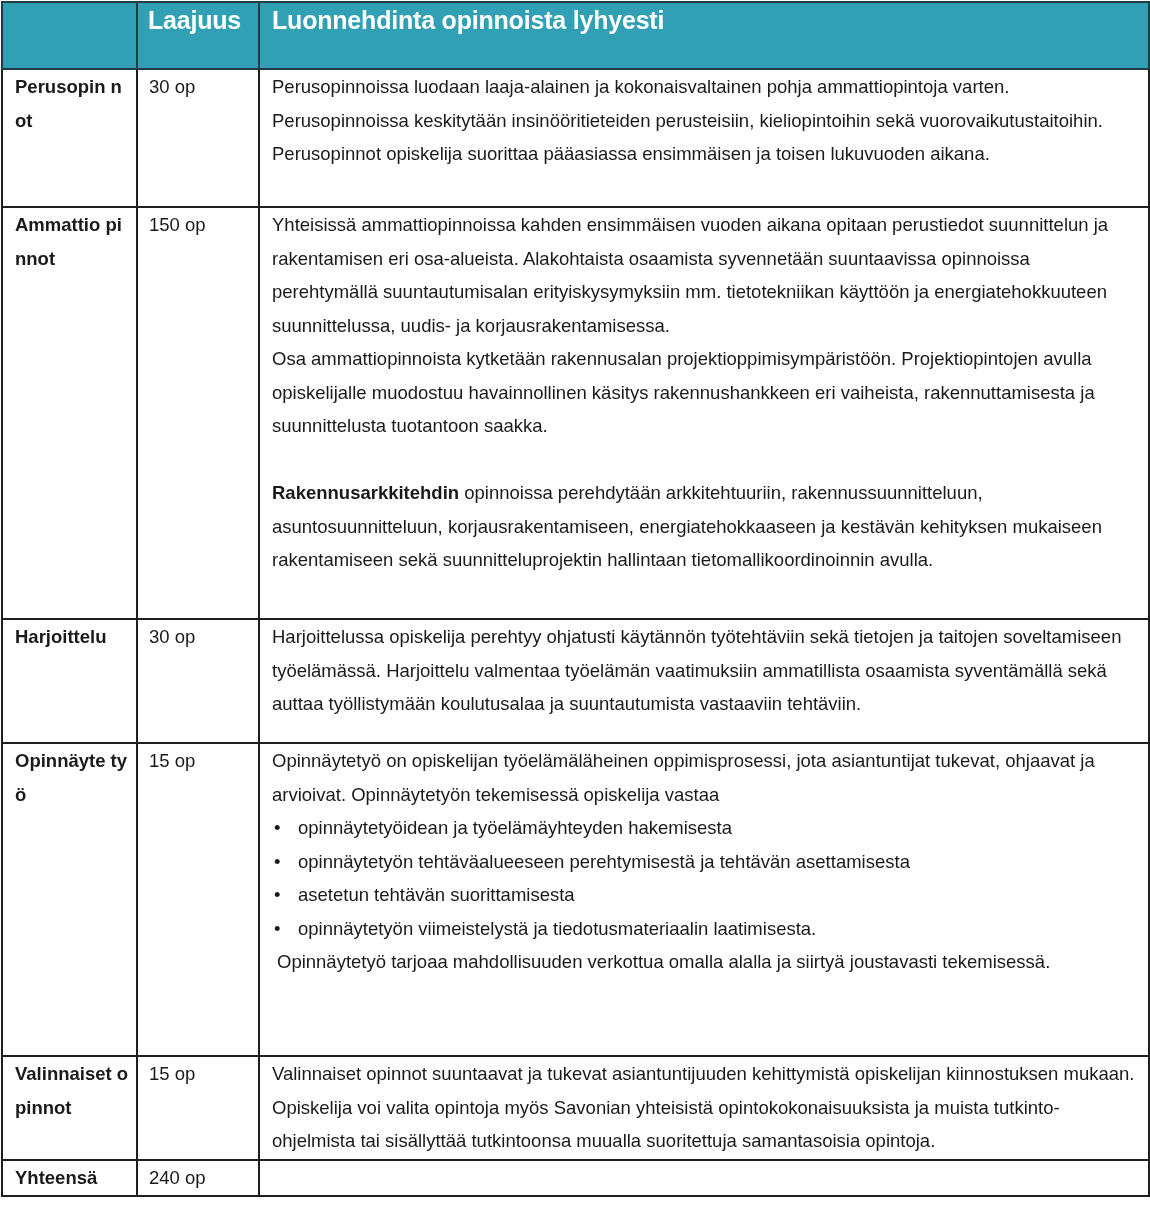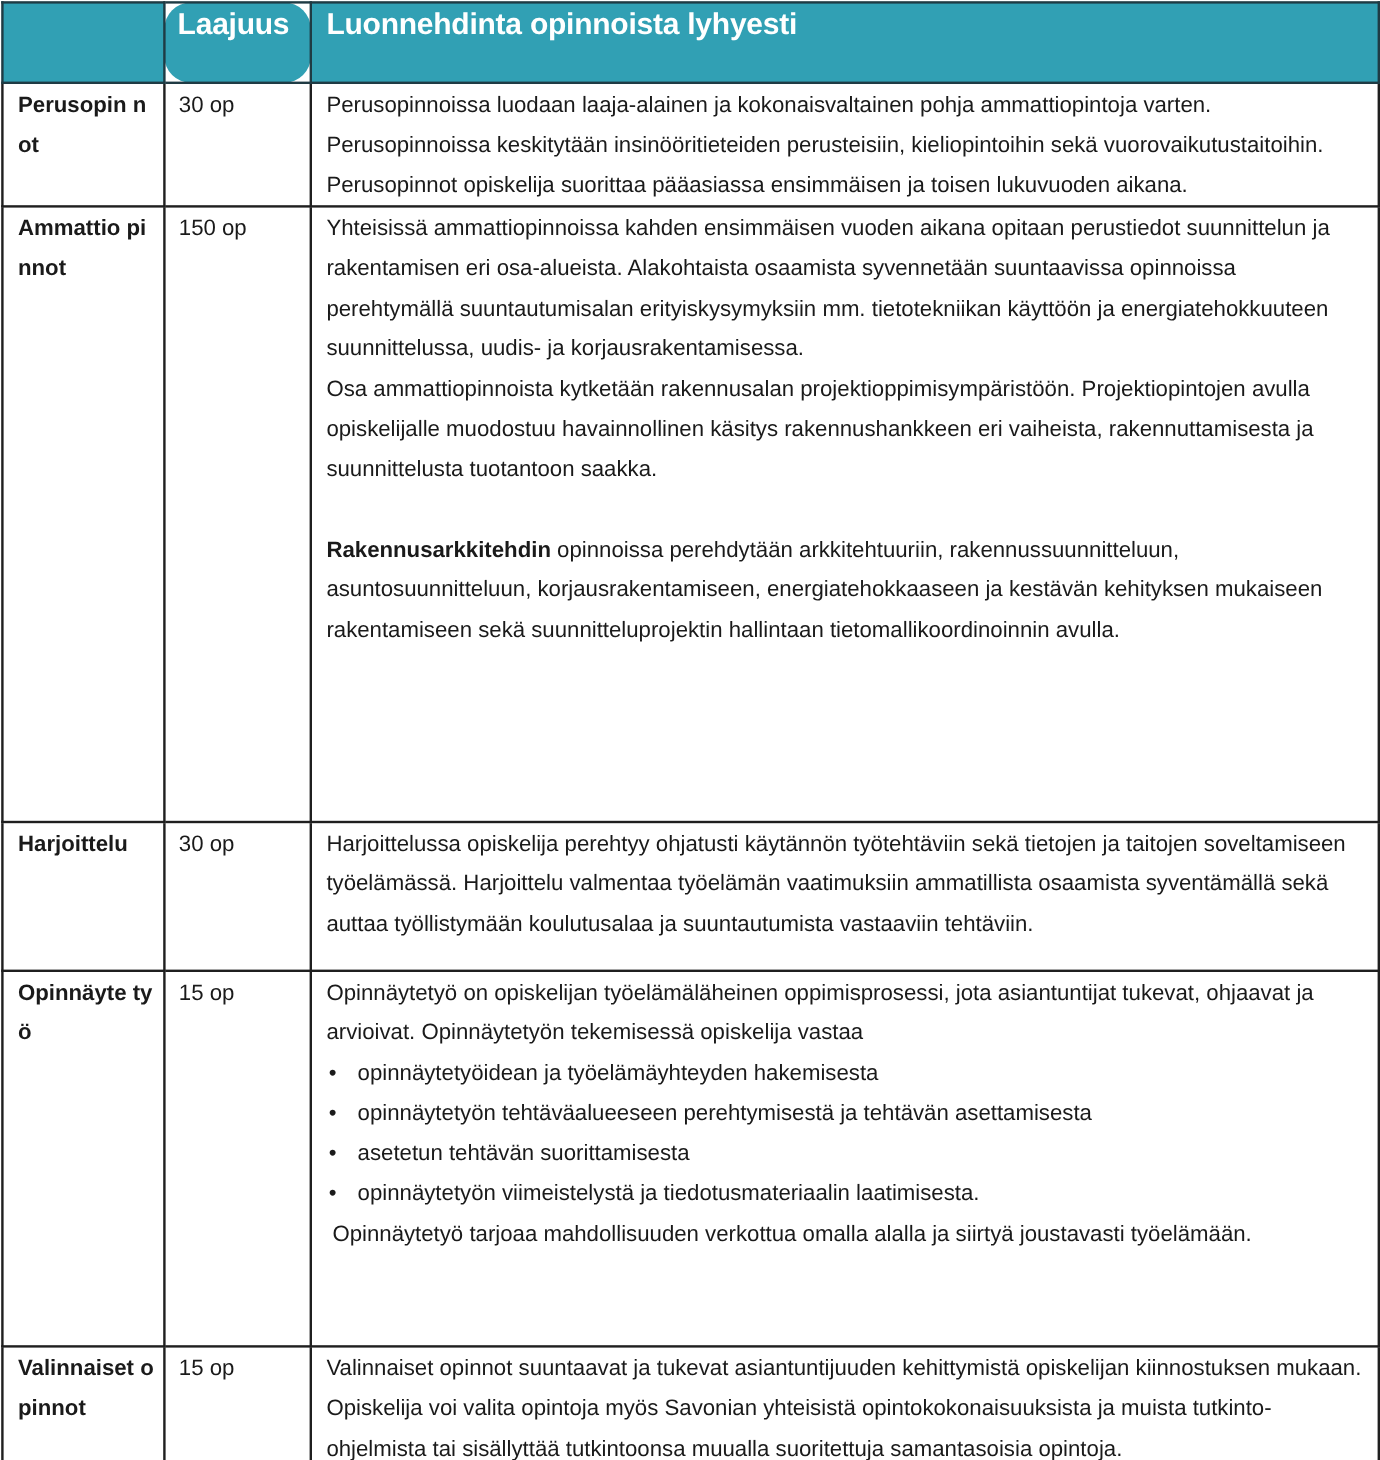--- a/index.html
+++ b/index.html
@@ -39,21 +39,20 @@
       font-size: 25px;
       height: 62px;
       padding: 3px 12px 0 12px;
       vertical-align: top;
       border-color: #1f3b44;
       letter-spacing: -0.2px;
     }
     table.curriculum thead th.scope-h {
       padding-left: 10px;
       padding-right: 4px;
-      border-radius: 22px;
     }
     table.curriculum tbody td {
       font-size: 18.5px;
       line-height: 33.5px;
       padding: 0 10px 0 12px;
     }
     td.name-cell {
       font-weight: bold;
       padding-left: 12px !important;
       padding-right: 4px !important;
@@ -99,29 +98,29 @@
   </colgroup>
   <thead>
     <tr>
       <th></th>
       <th class="scope-h">Laajuus</th>
       <th>Luonnehdinta opinnoista lyhyesti</th>
     </tr>
   </thead>
   <tbody>
 
-    <tr style="height:102px">
+    <tr style="height:138px">
       <td class="name-cell">Perusopin not</td>
       <td class="scope-cell">30 op</td>
       <td class="desc-cell">
         <p>Perusopinnoissa luodaan laaja-alainen ja kokonaisvaltainen pohja ammattiopintoja varten. Perusopinnoissa keskitytään insinööritieteiden perusteisiin, kieliopintoihin sekä vuorovaikutustaitoihin. Perusopinnot opiskelija suorittaa pääasiassa ensimmäisen ja toisen lukuvuoden aikana.</p>
       </td>
     </tr>
 
-    <tr style="height:513px">
+    <tr style="height:412px">
       <td class="name-cell">Ammattio pinnot</td>
       <td class="scope-cell">150 op</td>
       <td class="desc-cell">
         <p>Yhteisissä ammattiopinnoissa kahden ensimmäisen vuoden aikana opitaan perustiedot suunnittelun ja rakentamisen eri osa-alueista. Alakohtaista osaamista syvennetään suuntaavissa opinnoissa perehtymällä suuntautumisalan erityiskysymyksiin mm. tietotekniikan käyttöön ja energiatehokkuuteen suunnittelussa, uudis- ja korjausrakentamisessa.</p>
         <p>Osa ammattiopinnoista kytketään rakennusalan projektioppimisympäristöön. Projektiopintojen avulla opiskelijalle muodostuu havainnollinen käsitys rakennushankkeen eri vaiheista, rakennuttamisesta ja suunnittelusta tuotantoon saakka.</p>
         <p class="spacer"></p>
         <p><span class="bold">Rakennusarkkitehdin</span><span> opinnoissa perehdytään arkkitehtuuriin, rakennussuunnitteluun, asuntosuunnitteluun, korjausrakentamiseen, energiatehokkaaseen ja kestävän kehityksen mukaiseen rakentamiseen sekä suunnitteluprojektin hallintaan tietomallikoordinoinnin avulla.</span></p>
       </td>
     </tr>
 
@@ -137,21 +136,21 @@
       <td class="name-cell">Opinnäyte työ</td>
       <td class="scope-cell">15 op</td>
       <td class="desc-cell">
         <p>Opinnäytetyö on opiskelijan työelämäläheinen oppimisprosessi, jota asiantuntijat tukevat, ohjaavat ja arvioivat. Opinnäytetyön tekemisessä opiskelija vastaa</p>
         <ul>
           <li><span class="bullet">•</span><span>opinnäytetyöidean ja työelämäyhteyden hakemisesta</span></li>
           <li><span class="bullet">•</span><span>opinnäytetyön tehtäväalueeseen perehtymisestä ja tehtävän asettamisesta</span></li>
           <li><span class="bullet">•</span><span>asetetun tehtävän suorittamisesta</span></li>
           <li><span class="bullet">•</span><span>opinnäytetyön viimeistelystä ja tiedotusmateriaalin laatimisesta.</span></li>
         </ul>
-        <p class="indent-1">Opinnäytetyö tarjoaa mahdollisuuden verkottua omalla alalla ja siirtyä joustavasti työelämään.</p>
+        <p class="indent-1">Opinnäytetyö tarjoaa mahdollisuuden verkottua omalla alalla ja siirtyä joustavasti tekemisessä.</p>
       </td>
     </tr>
 
     <tr style="height:104px">
       <td class="name-cell">Valinnaiset opinnot</td>
       <td class="scope-cell">15 op</td>
       <td class="desc-cell">
         <p>Valinnaiset opinnot suuntaavat ja tukevat asiantuntijuuden kehittymistä opiskelijan kiinnostuksen mukaan. Opiskelija voi valita opintoja myös Savonian yhteisistä opintokokonaisuuksista ja muista tutkinto-ohjelmista tai sisällyttää tutkintoonsa muualla suoritettuja samantasoisia opintoja.</p>
       </td>
     </tr>

